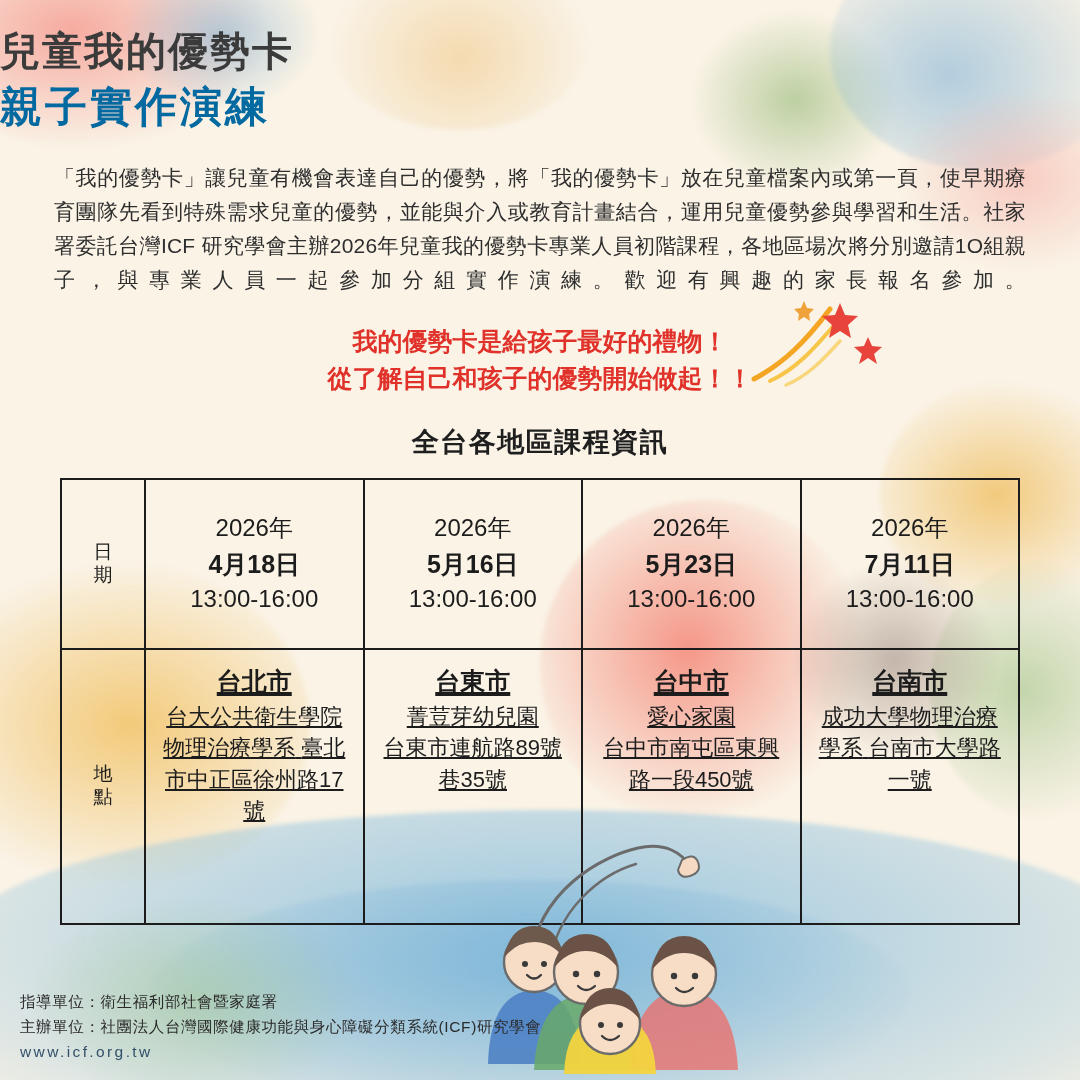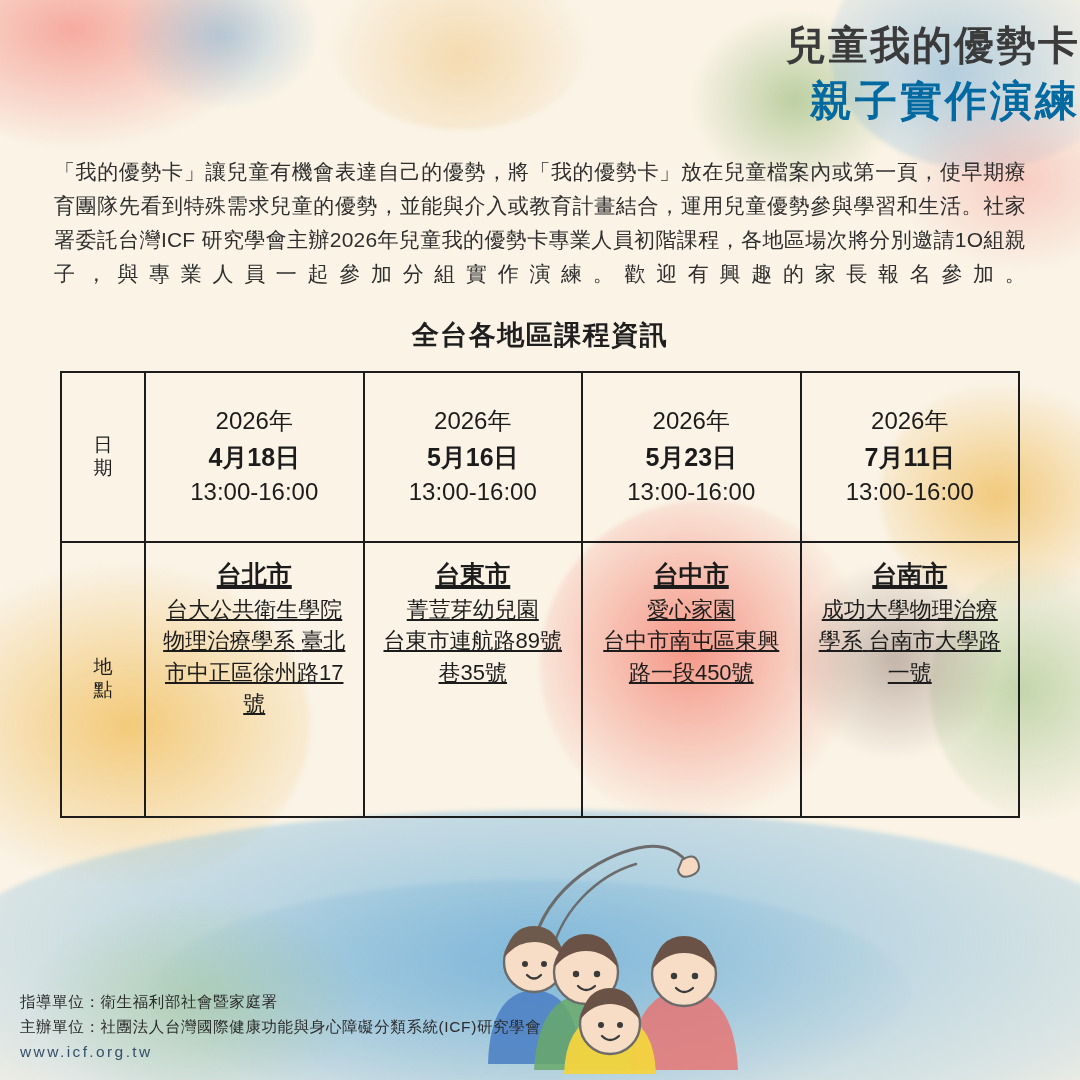--- a/index.html
+++ b/index.html
@@ -103,22 +103,22 @@
   
   .page {
     position: relative;
     z-index: 2;
     width: 1080px;
     height: 1080px;
     box-sizing: border-box;
   }
 
   .title-block {
-    text-align: right;
-    padding-top: 20px;
+    text-align: left;
+    padding-top: 26px;
   }
   .title-1 {
     font-size: 40px;
     font-weight: bold;
     color: #3b3b3b;
     letter-spacing: 2px;
     line-height: 1.25;
   }
   .title-2 {
     font-size: 42px;
@@ -274,20 +274,32 @@
 
 <div class="page">
 
   <div class="title-block">
     <div class="title-1">兒童我的優勢卡</div>
     <div class="title-2">親子實作演練</div>
   </div>
 
   <p class="intro">「我的優勢卡」讓兒童有機會表達自己的優勢，將「我的優勢卡」放在兒童檔案內或第一頁，使早期療育團隊先看到特殊需求兒童的優勢，並能與介入或教育計畫結合，運用兒童優勢參與學習和生活。社家署委託台灣ICF 研究學會主辦2026年兒童我的優勢卡專業人員初階課程，各地區場次將分別邀請1O組親子，與專業人員一起參加分組實作演練。歡迎有興趣的家長報名參加。</p>
 
+  <div class="slogan">
+    <div>我的優勢卡是給孩子最好的禮物！</div>
+    <div class="line2">從了解自己和孩子的優勢開始做起！！</div>
+    <svg class="stars" viewBox="0 0 140 90">
+      <path d="M10 78 C40 62 62 40 86 8" stroke="#f5a524" stroke-width="5" fill="none" stroke-linecap="round"></path>
+      <path d="M26 80 C52 68 70 48 92 22" stroke="#f7c548" stroke-width="4" fill="none" stroke-linecap="round"></path>
+      <path d="M42 84 C62 76 78 60 96 40" stroke="#f8d679" stroke-width="3.5" fill="none" stroke-linecap="round"></path>
+      <polygon points="96,2 101,14 114,15 104,24 107,37 96,30 85,37 88,24 78,15 91,14" fill="#e8443b"></polygon>
+      <polygon points="124,36 128,45 138,46 130,53 133,63 124,57 115,63 118,53 110,46 120,45" fill="#e8443b"></polygon>
+      <polygon points="60,0 63,7 70,8 65,13 66,20 60,16 54,20 55,13 50,8 57,7" fill="#f0a23a"></polygon>
+    </svg>
+  </div>
 
   <div class="section-title">全台各地區課程資訊</div>
 
   <div class="table-wrap">
     <table class="schedule">
       <tbody>
         <tr>
           <th class="row-head">
             <span>日期</span>
           </th>

